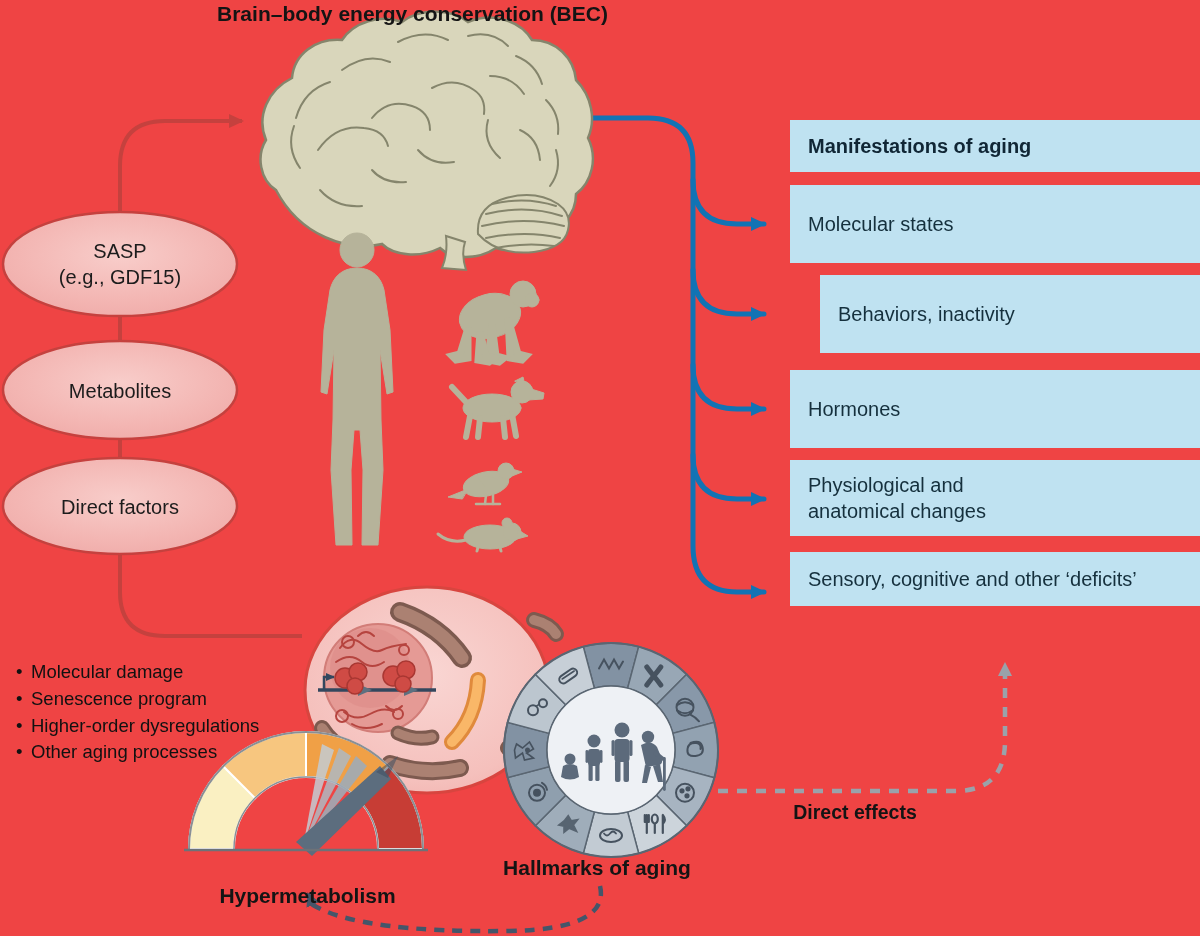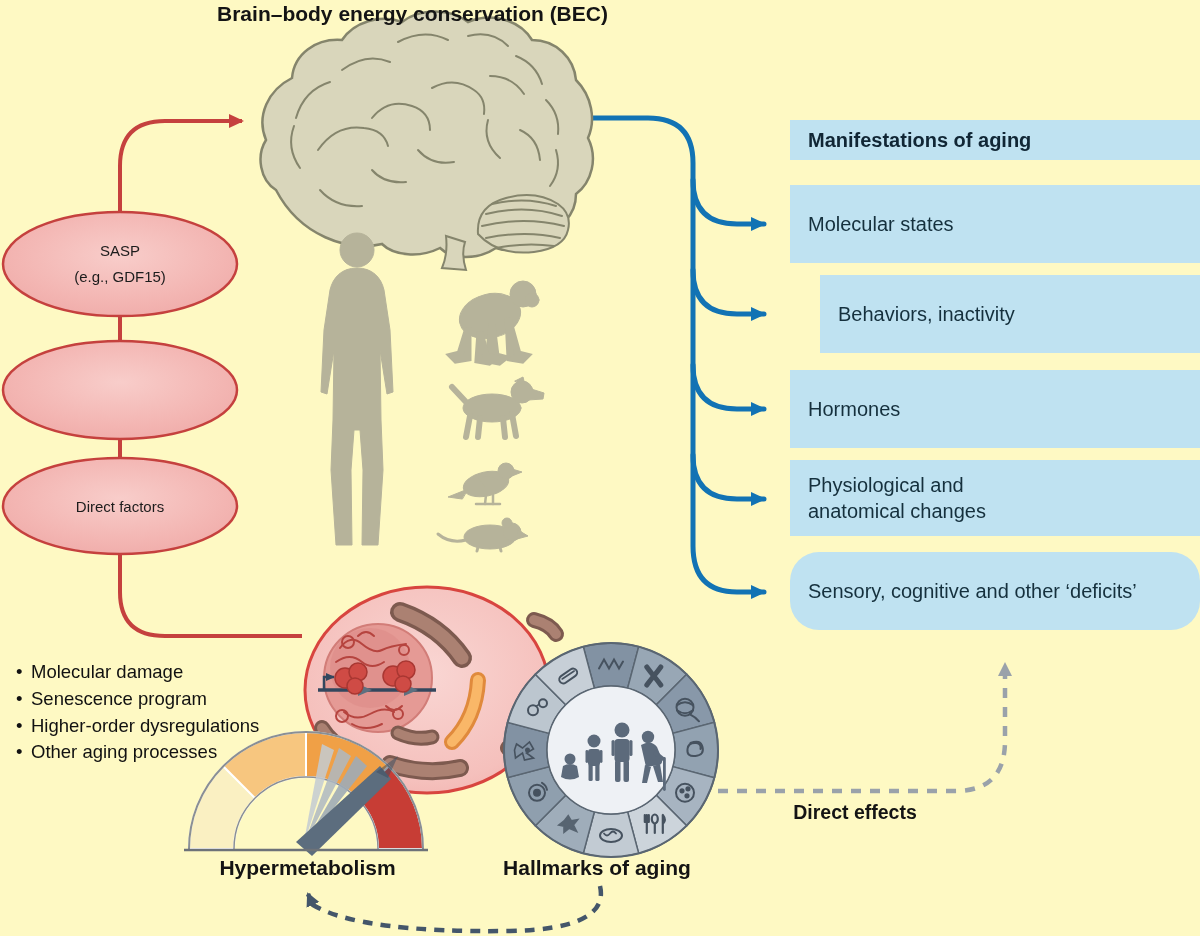--- a/index.html
+++ b/index.html
@@ -1,21 +1,21 @@
 <!DOCTYPE html>
 <html><head>
 <meta charset="utf-8">
 <style>
   html,body{margin:0;padding:0;background:#fff;}
-  .stage{position:relative;width:1200px;height:936px;background:#fef9c3;overflow:hidden;
+  .stage{position:relative;width:1200px;height:936px;background:#ef4444;overflow:hidden;
          font-family:"Liberation Sans",sans-serif;color:#1a1a1a;}
   .art{position:absolute;left:0;top:0;width:1200px;height:936px;}
   .txt{position:absolute;}
   .title{left:140px;top:2px;width:545px;text-align:center;font-size:21px;font-weight:bold;color:#141414;}
-  .node-label{left:9px;width:222px;text-align:center;font-size:15px;line-height:26px;color:#1c1c1c;white-space:pre-line;}
+  .node-label{left:9px;width:222px;text-align:center;font-size:20px;line-height:26px;color:#1c1c1c;white-space:pre-line;}
   .bullets{left:2px;top:647px;width:310px;margin:12px;padding:0;list-style:none;font-size:18.5px;line-height:26.8px;color:#111;}
   .bullets li{padding-left:17px;position:relative;}
   .bullets li::before{content:"•";position:absolute;left:2px;}
   .box{position:absolute;left:790px;width:410px;background:#bfe2f1;display:flex;align-items:center;}
   .box-label{padding-left:18px;padding-right:10px;font-size:20px;color:#15303d;white-space:pre-line;line-height:26px;}
   .box-header .box-label{font-weight:bold;color:#102635;}
   .bold-label{font-weight:bold;font-size:21px;text-align:center;color:#141414;}
   .direct-label{font-weight:bold;font-size:19.5px;text-align:center;color:#141414;}
 </style>
 </head>
@@ -325,46 +325,47 @@
   </g>
 
   <path d="M718,791 H955 Q1005,791 1005,741 V664" fill="none" stroke="#9aa2aa" stroke-width="4.5" stroke-dasharray="10 9" marker-end="url(#mG)"></path>
   <path d="M600,886 Q610,929 510,931 Q360,933 313,905 L308,894" fill="none" stroke="#44566a" stroke-width="4.5" stroke-dasharray="10 8" marker-end="url(#mD)"></path>
 </svg>
 
 <div class="txt title">Brain–body energy conservation (BEC)</div>
 
 <div class="txt node-label" style="top:238px;">SASP
 (e.g., GDF15)</div>
+<div class="txt node-label" style="top:378px;">Metabolites</div>
 <div class="txt node-label" style="top:494px;">Direct factors</div>
 
 <ul class="txt bullets">
   <li>Molecular damage</li>
   <li>Senescence program</li>
   <li>Higher-order dysregulations</li>
   <li>Other aging processes</li>
 </ul>
 
-<div class="box box-header" style="top:120px;height:40px;">
+<div class="box box-header" style="top:120px;height:52px;">
   <span class="box-label">Manifestations of aging</span>
 </div>
 <div class="box" style="top:185px;height:78px;">
   <span class="box-label">Molecular states</span>
 </div>
 <div class="box" style="top:275px;height:78px;margin-left:30px;">
   <span class="box-label">Behaviors, inactivity</span>
 </div>
 <div class="box" style="top:370px;height:78px;">
   <span class="box-label">Hormones</span>
 </div>
 <div class="box" style="top:460px;height:76px;">
   <span class="box-label">Physiological and
 anatomical changes</span>
 </div>
-<div class="box" style="top:552px;height:78px;border-radius:29px;">
+<div class="box" style="top:552px;height:54px;">
   <span class="box-label">Sensory, cognitive and other ‘deficits’</span>
 </div>
 
-<div class="txt bold-label" style="left:195px;top:856px;width:225px;">Hypermetabolism</div>
+<div class="txt bold-label" style="left:195px;top:884px;width:225px;">Hypermetabolism</div>
 <div class="txt bold-label" style="left:478px;top:856px;width:238px;">Hallmarks of aging</div>
 <div class="txt direct-label" style="left:770px;top:801px;width:170px;">Direct effects</div>
 
 </div>
 
 </body></html>

